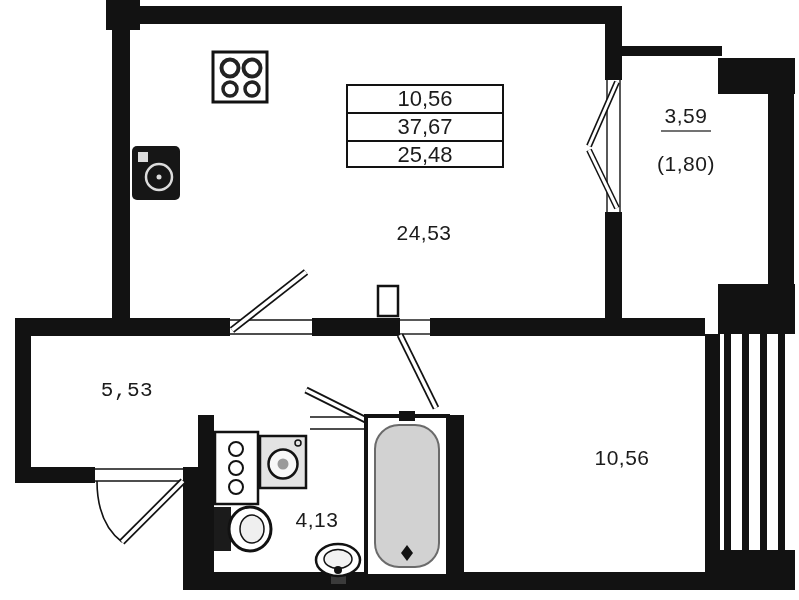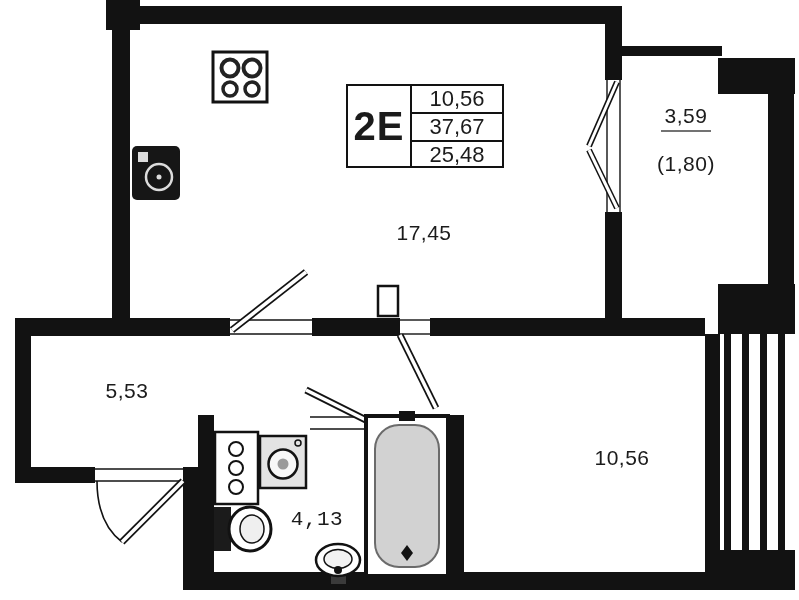--- a/index.html
+++ b/index.html
@@ -23,22 +23,22 @@
     flex:1;border-bottom:2.5px solid #121212;display:flex;align-items:center;justify-content:center;
     font-size:22px;
   }
   .tb-row:last-child{border-bottom:none;}
 
   
   .room-label{
     position:absolute;width:90px;text-align:center;font-size:21px;color:#1b1b1b;letter-spacing:0.5px;
   }
   .room-label--living{left:379px;top:221px;}
-  .room-label--hallway{left:82px;top:379px;}
-  .room-label--bathroom{left:272px;top:508px;font-family:Liberation Mono, monospace;}
+  .room-label--hallway{left:82px;top:379px;font-family:Liberation Mono, monospace;}
+  .room-label--bathroom{left:272px;top:508px;}
   .room-label--bedroom{left:577px;top:446px;}
   .room-label--balcony{left:641px;top:104px;}
   .balcony-main{display:inline-block;border-bottom:2px solid #737373;padding:0 4px 2px 4px;}
   .balcony-secondary{display:block;margin-top:20px;}
 </style>
 </head>
 <body>
 
 <div class="stage">
 
@@ -161,29 +161,28 @@
 
     <g>
       <rect x="366" y="416" width="82" height="160" fill="#ffffff" stroke="#121212" stroke-width="4"></rect>
       <rect x="375" y="425" width="64" height="142" rx="24" fill="#d2d2d2" stroke="#6b6b6b" stroke-width="2"></rect>
       <rect x="399" y="411" width="16" height="10" fill="#121212"></rect>
       <path d="M 407,545 L 413,553 L 407,561 L 401,553 Z" fill="#121212"></path>
     </g>
   </svg>
 
   <div class="title-block">
-    <div class="tb-type">2E</div>
     <div class="tb-rows">
       <div class="tb-row">10,56</div>
       <div class="tb-row">37,67</div>
       <div class="tb-row">25,48</div>
     </div>
   </div>
 
-  <div class="room-label room-label--living">17,45</div>
+  <div class="room-label room-label--living">24,53</div>
   <div class="room-label room-label--hallway">5,53</div>
   <div class="room-label room-label--bathroom">4,13</div>
   <div class="room-label room-label--bedroom">10,56</div>
   <div class="room-label room-label--balcony">
     <span class="balcony-main">3,59</span>
     <span class="balcony-secondary">(1,80)</span>
   </div>
 
 </div>
 

